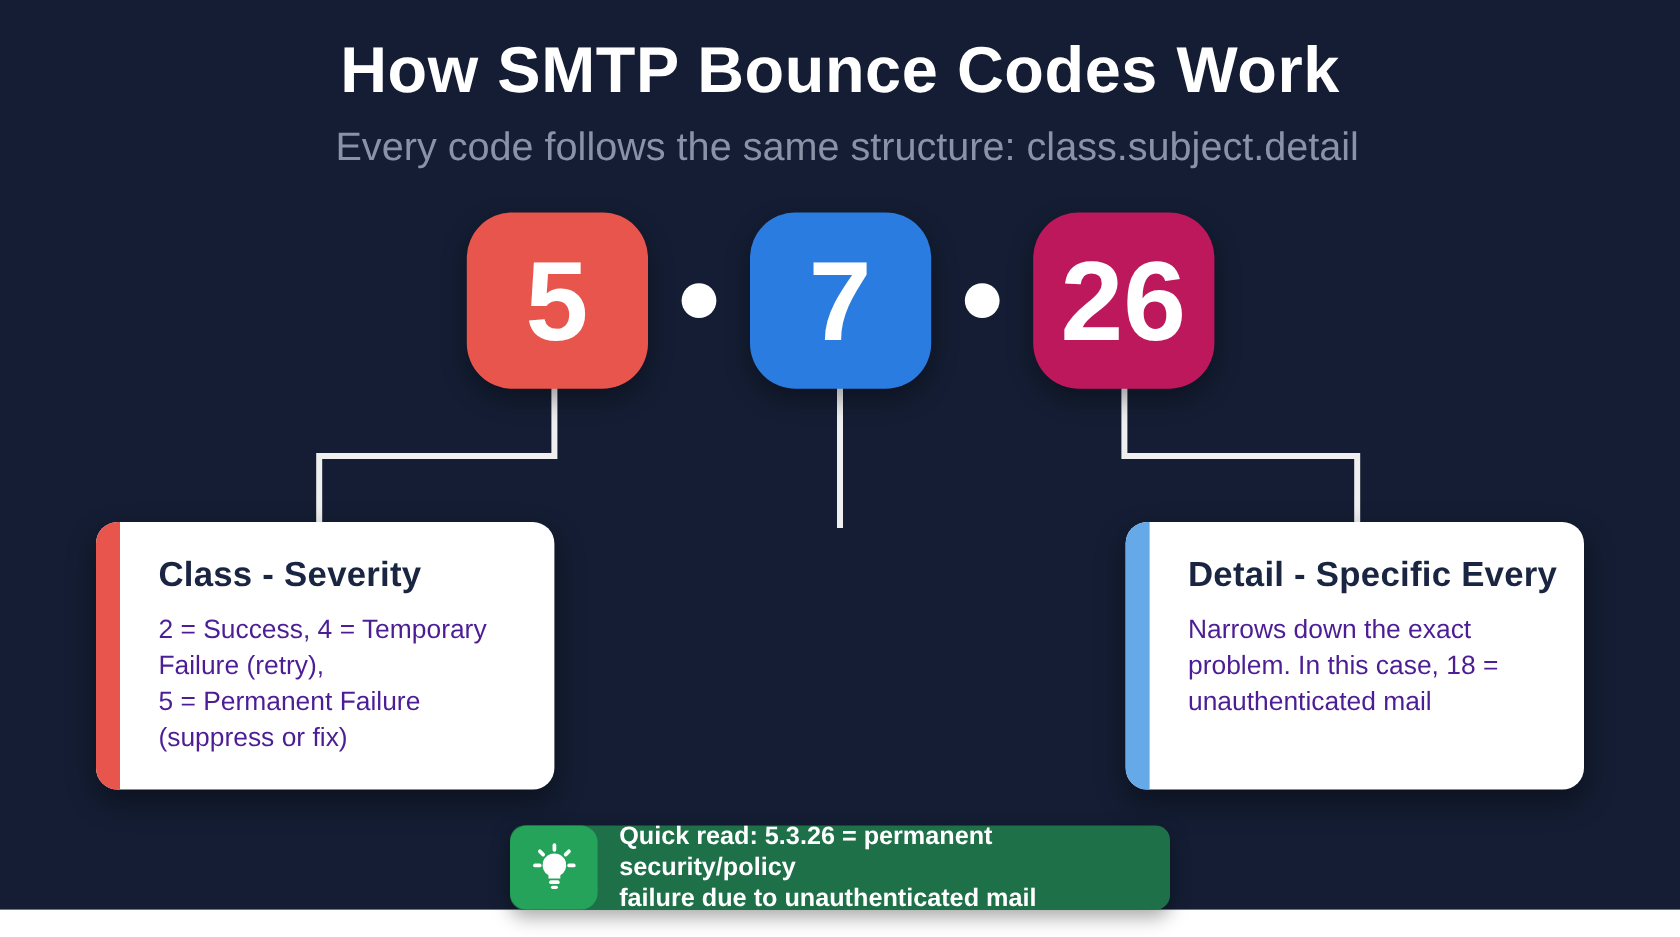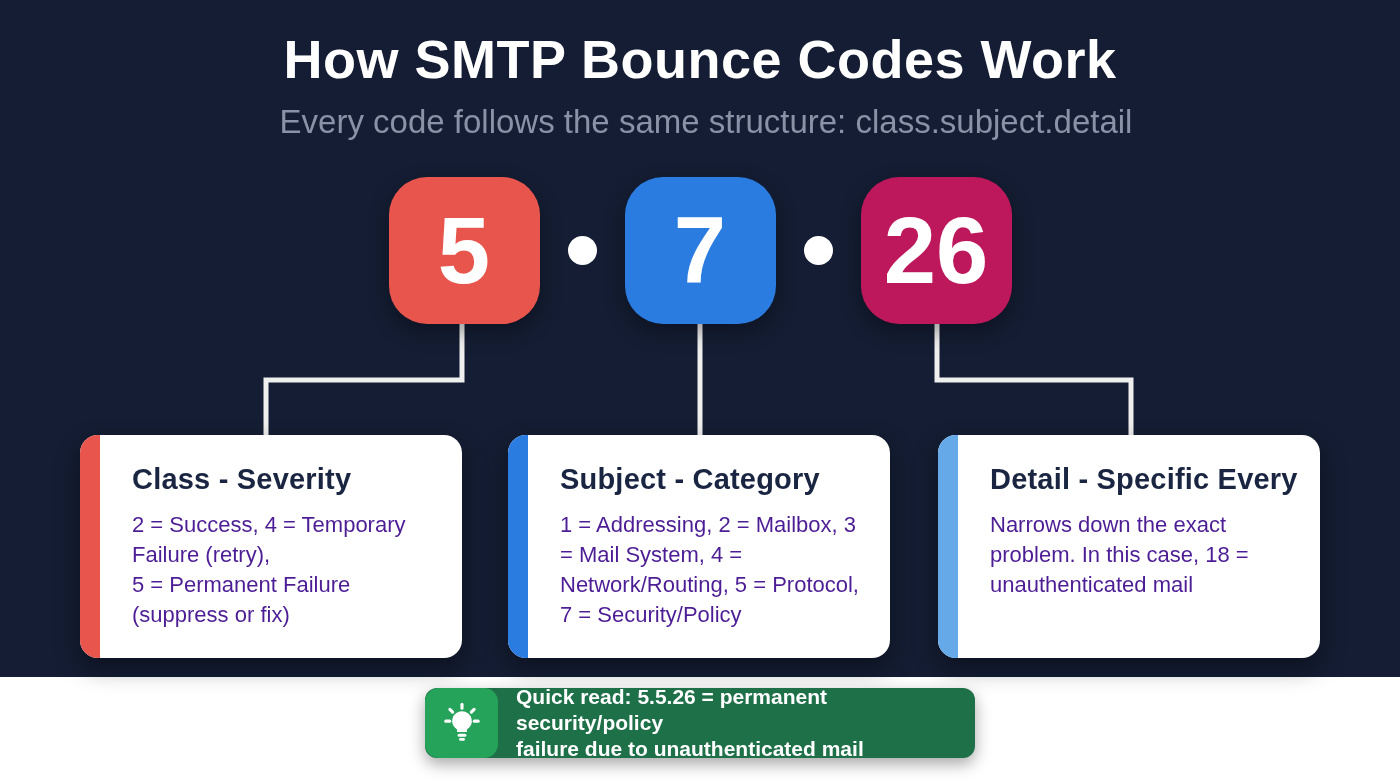--- a/index.html
+++ b/index.html
@@ -7,21 +7,21 @@
   html, body {
     width: 1400px;
     height: 781px;
     overflow: hidden;
     font-family: "Liberation Sans", "DejaVu Sans", sans-serif;
   }
 
   .canvas {
     position: relative;
     width: 1400px;
-    height: 677px;
+    height: 758px;
     background: #141d33;
   }
 
   
   .page-title {
     position: absolute;
     top: 28px;
     left: 0;
     width: 100%;
     text-align: center;
@@ -200,27 +200,20 @@
 
   <div class="card card-class">
     <div class="card-accent" style="background-color: rgb(232, 85, 76);"></div>
     <div class="card-content">
       <div class="card-title">Class - Severity</div>
       <div class="card-body">2 = Success, 4 = Temporary Failure (retry),
 5 = Permanent Failure (suppress or fix)</div>
     </div>
   </div>
 
-  <div class="card card-subject">
-    <div class="card-accent" style="background-color: rgb(43, 124, 224);"></div>
-    <div class="card-content">
-      <div class="card-title">Subject - Category</div>
-      <div class="card-body">1 = Addressing, 2 = Mailbox, 3 = Mail System, 4 = Network/Routing, 5 = Protocol, 7 = Security/Policy</div>
-    </div>
-  </div>
 
   <div class="card card-detail">
     <div class="card-accent" style="background-color: rgb(102, 169, 233);"></div>
     <div class="card-content">
       <div class="card-title">Detail - Specific Every</div>
       <div class="card-body">Narrows down the exact problem. In this case, 18 = unauthenticated mail</div>
     </div>
   </div>
 
   <div class="banner">
@@ -231,17 +224,17 @@
           <line x1="5.4" y1="4.6" x2="6.9" y2="6.1"></line>
           <line x1="18.6" y1="4.6" x2="17.1" y2="6.1"></line>
           <line x1="3.2" y1="11" x2="5.3" y2="11"></line>
           <line x1="20.8" y1="11" x2="18.7" y2="11"></line>
         </g>
         <path fill="#ffffff" d="M12 5.6a5.3 5.3 0 0 0-2.7 9.9v1.4h5.4v-1.4A5.3 5.3 0 0 0 12 5.6z"></path>
         <rect x="9.6" y="17.8" width="4.8" height="1.7" rx="0.85" fill="#ffffff"></rect>
         <rect x="10.4" y="20.2" width="3.2" height="1.5" rx="0.75" fill="#ffffff"></rect>
       </svg>
     </div>
-    <div class="banner-text">Quick read: 5.5.26 = permanent security/policy
+    <div class="banner-text">Quick read: 5.3.26 = permanent security/policy
 failure due to unauthenticated mail</div>
   </div>
 
 </div>
 
 </body></html>

